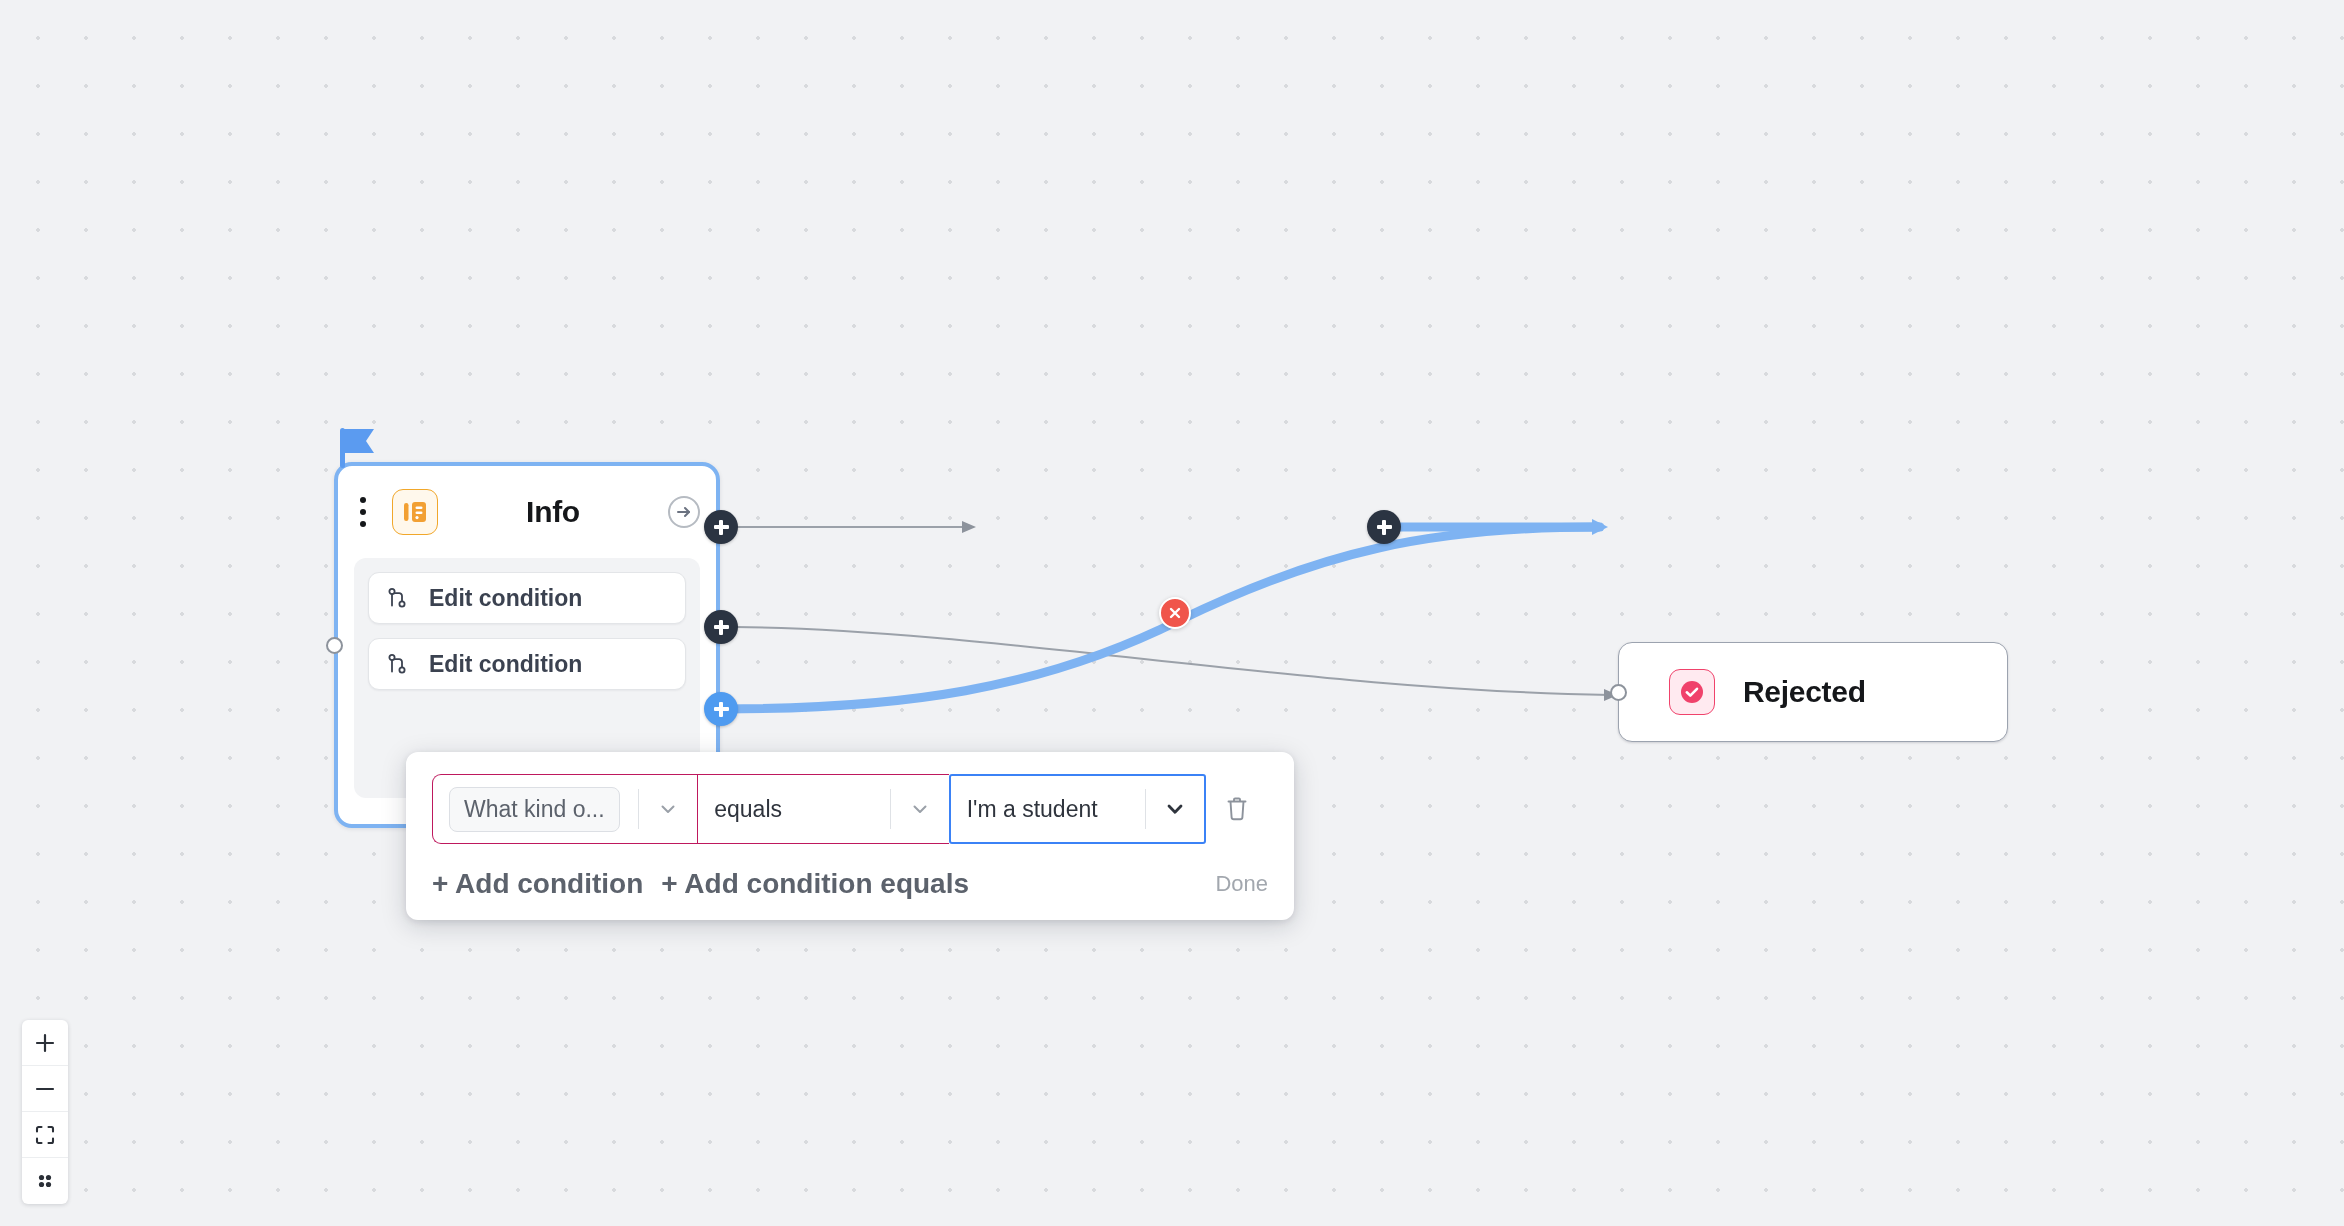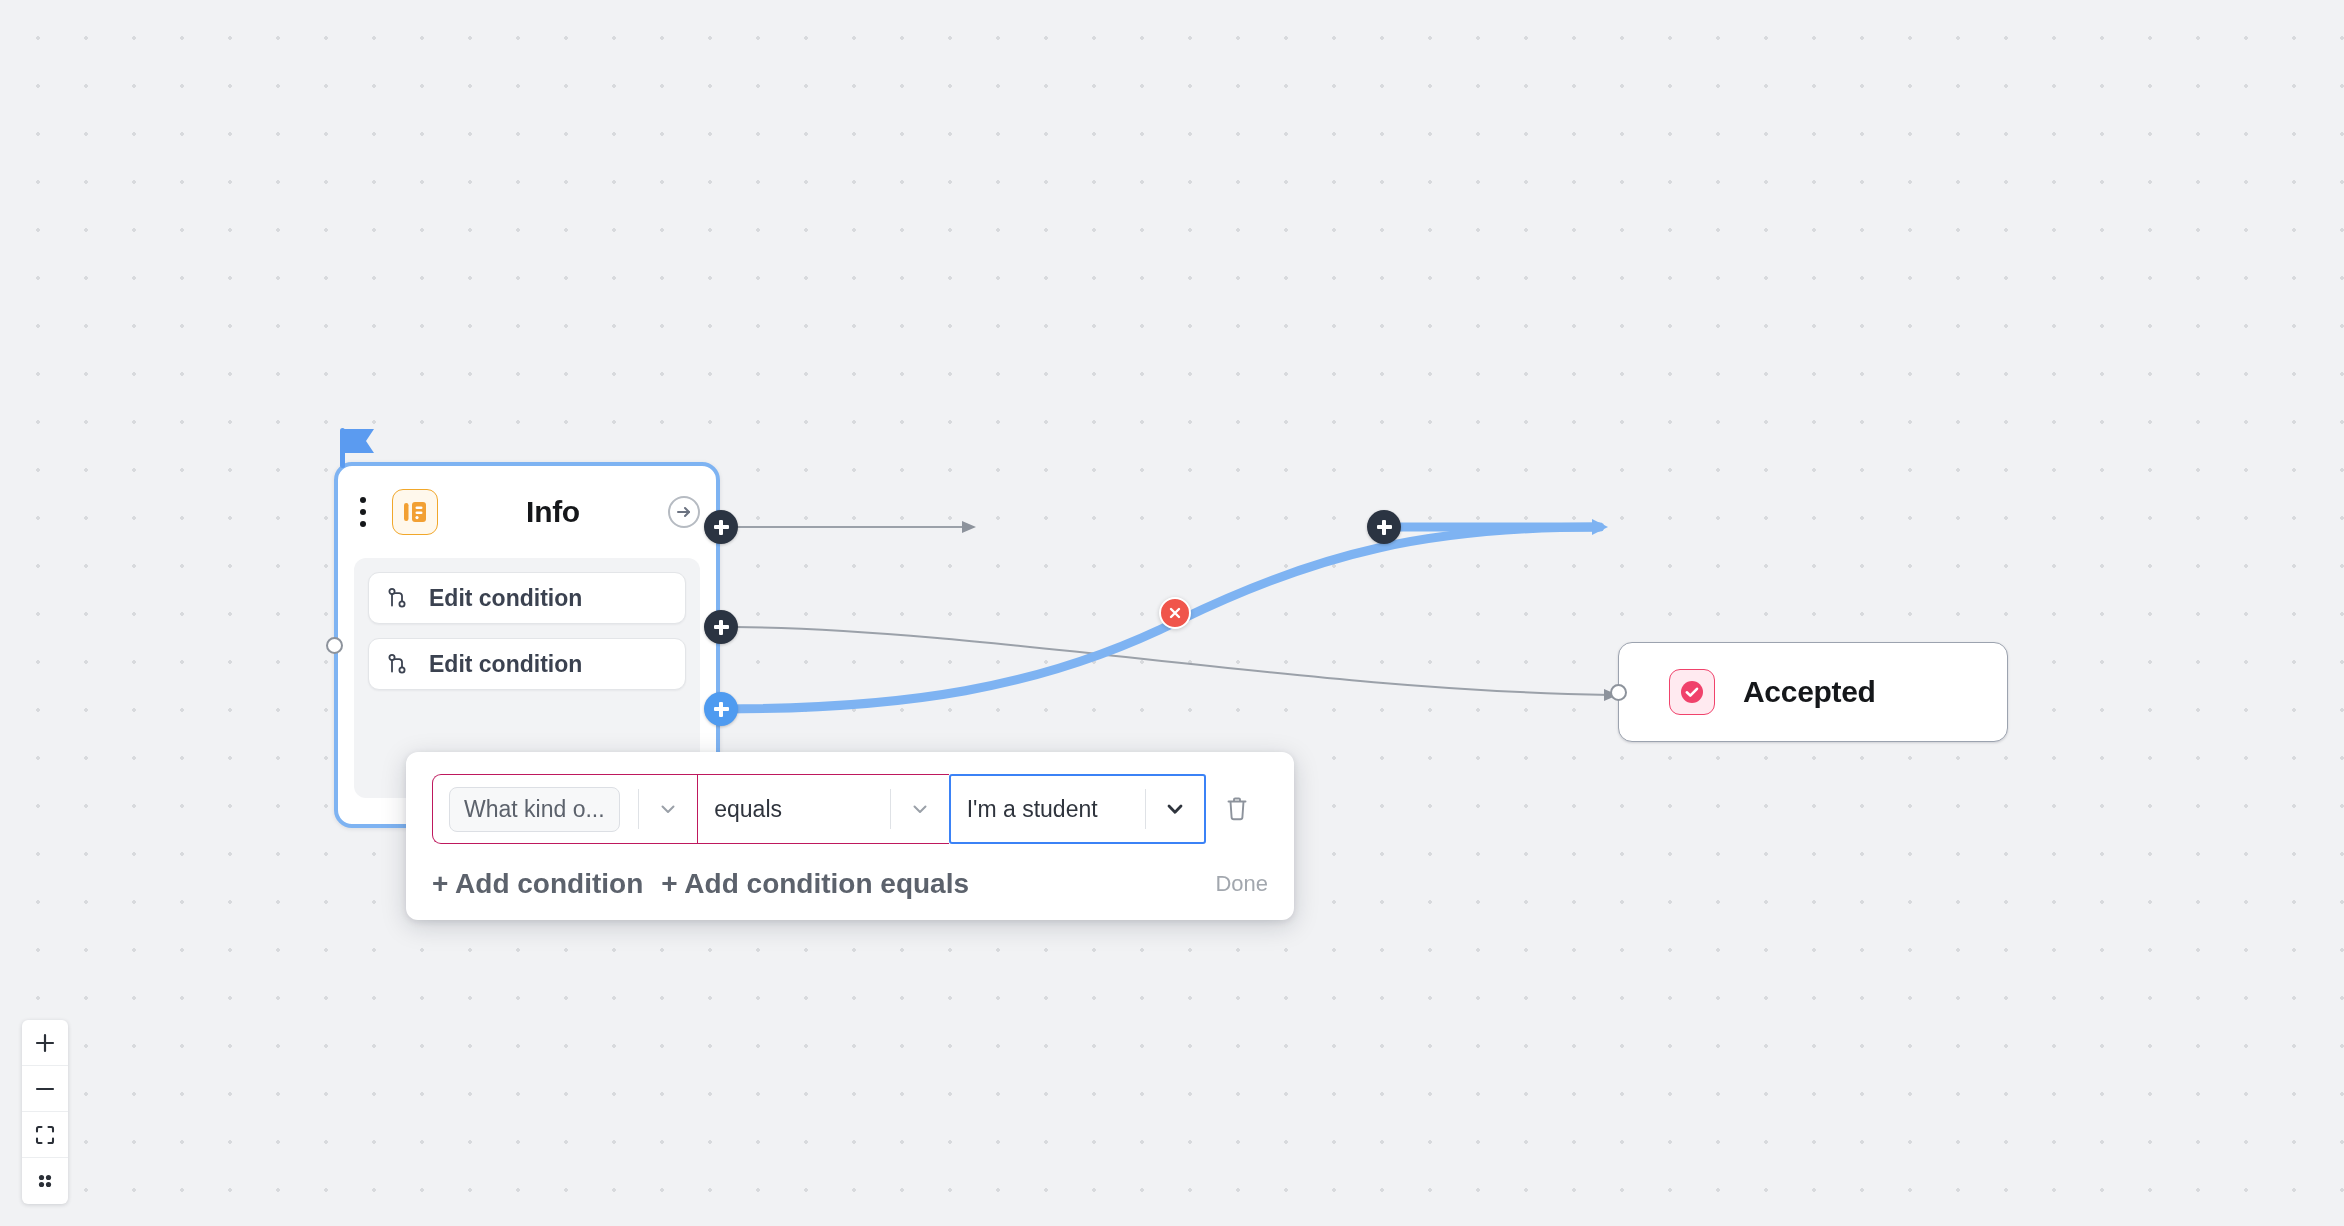--- a/index.html
+++ b/index.html
@@ -405,21 +405,21 @@
 
 
   <div class="node" style="left:1618px; top:642px; width:390px; height:100px; padding:0 0 0 50px; gap:28px;">
     <div class="handle" style="left:-9px; top:41px;"></div>
     <div class="node-icon icon-pink">
       <svg width="28" height="28" viewBox="0 0 28 28">
         <circle cx="14" cy="14" r="11" fill="#f0426b"></circle>
         <path d="M8.8 14.3 L12.3 17.6 L19 10.8" stroke="#ffffff" stroke-width="2.6" stroke-linecap="round" stroke-linejoin="round" fill="none"></path>
       </svg>
     </div>
-    <div class="node-title">Accepted</div>
+    <div class="node-title">Rejected</div>
   </div>
 
   <div id="edge-delete">
     <svg width="16" height="16" viewBox="0 0 16 16">
       <path d="M4 4 L12 12 M12 4 L4 12" stroke="#ffffff" stroke-width="2.4" stroke-linecap="round"></path>
     </svg>
   </div>
 
   <div id="cond-popup">
 

